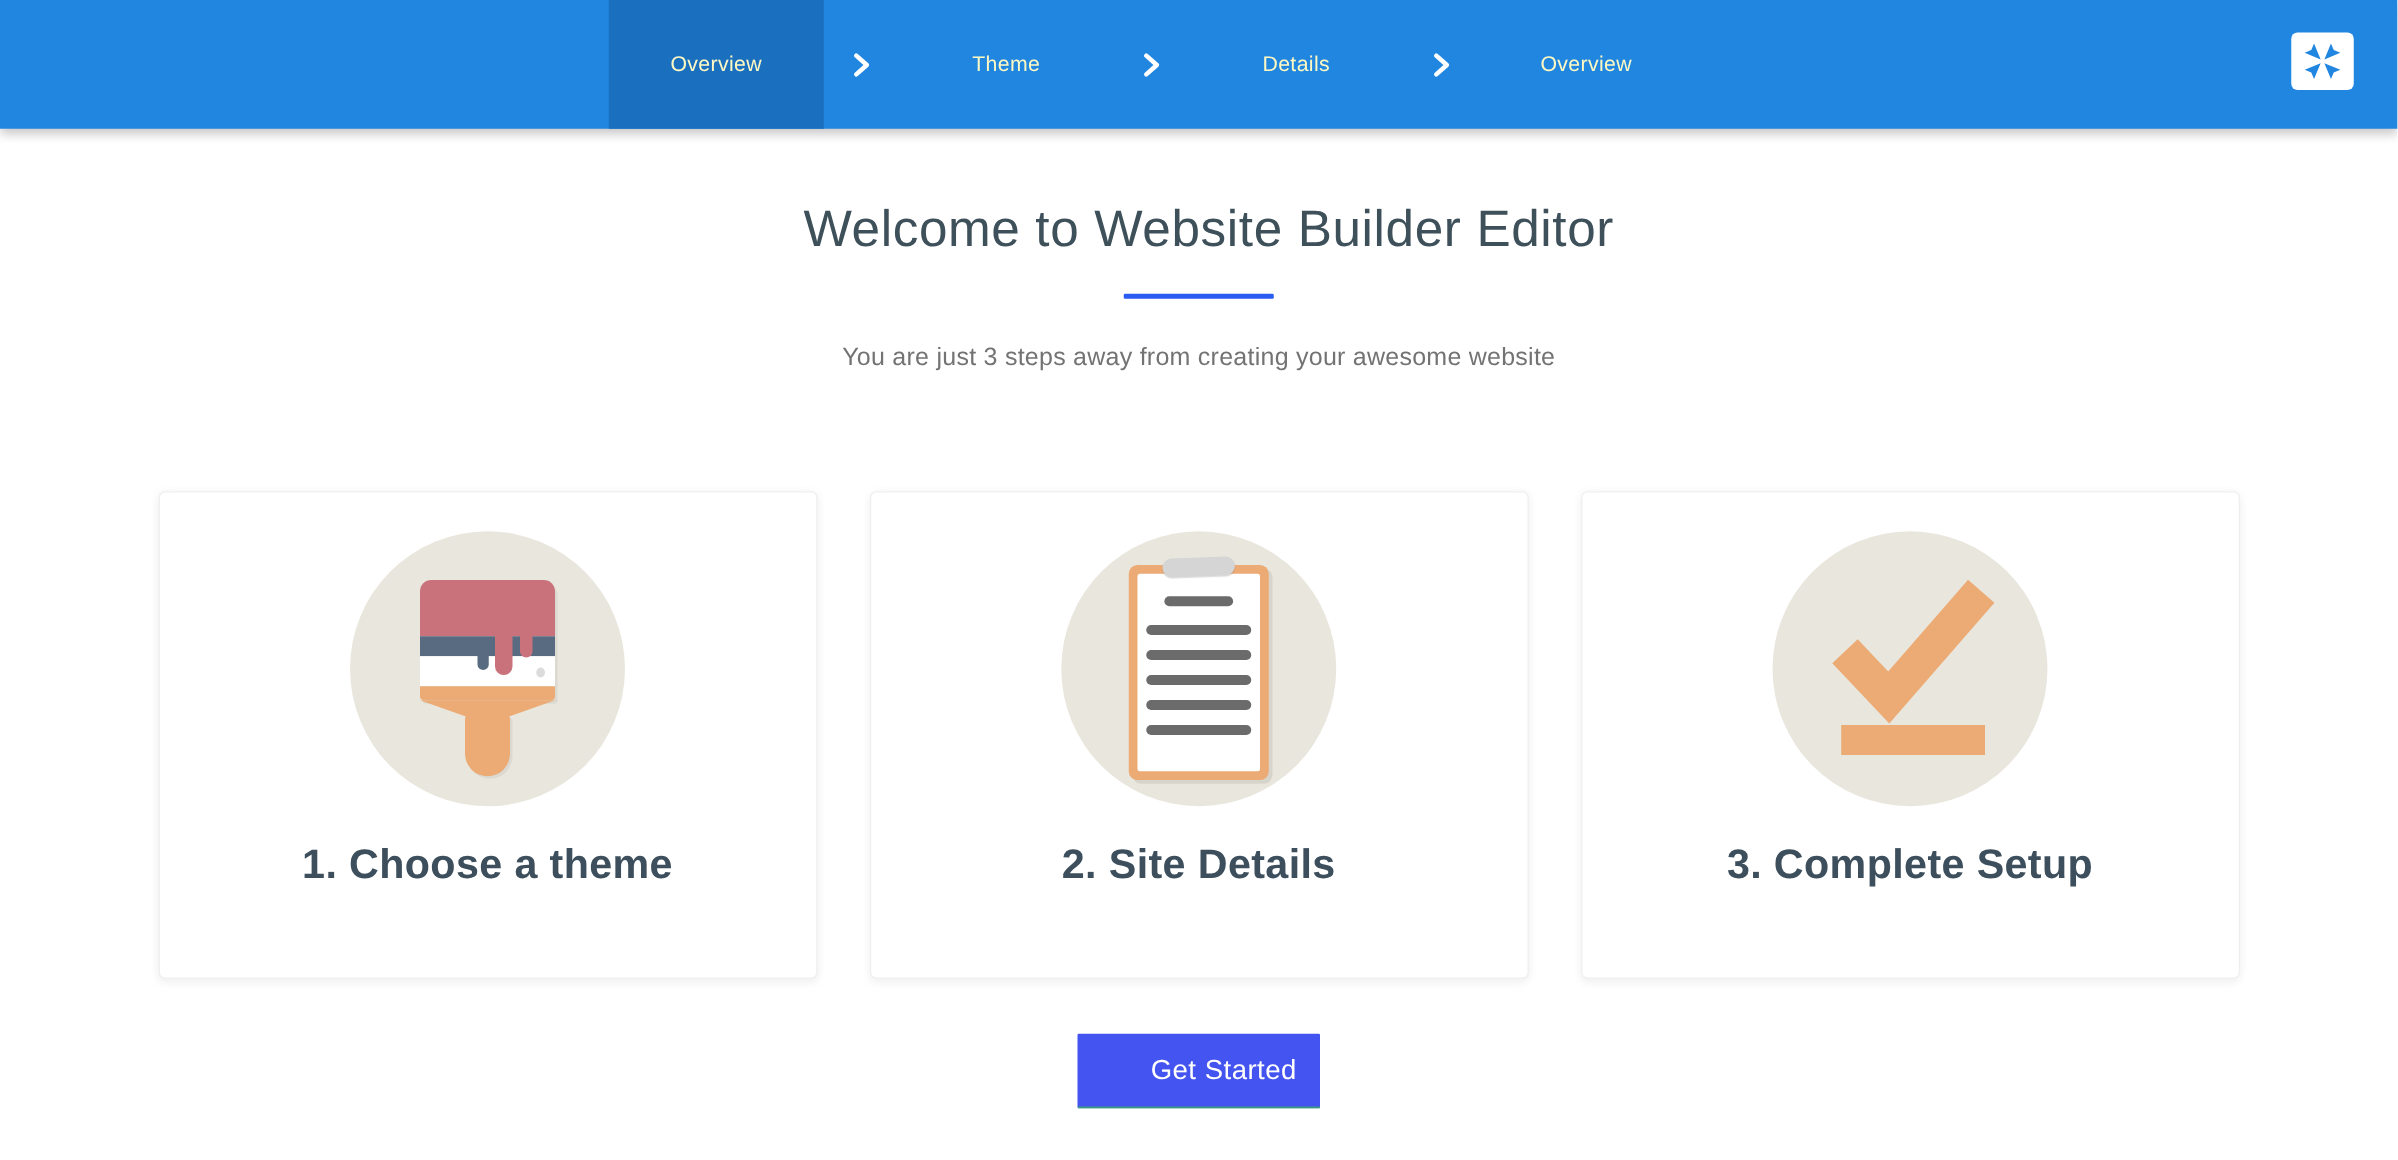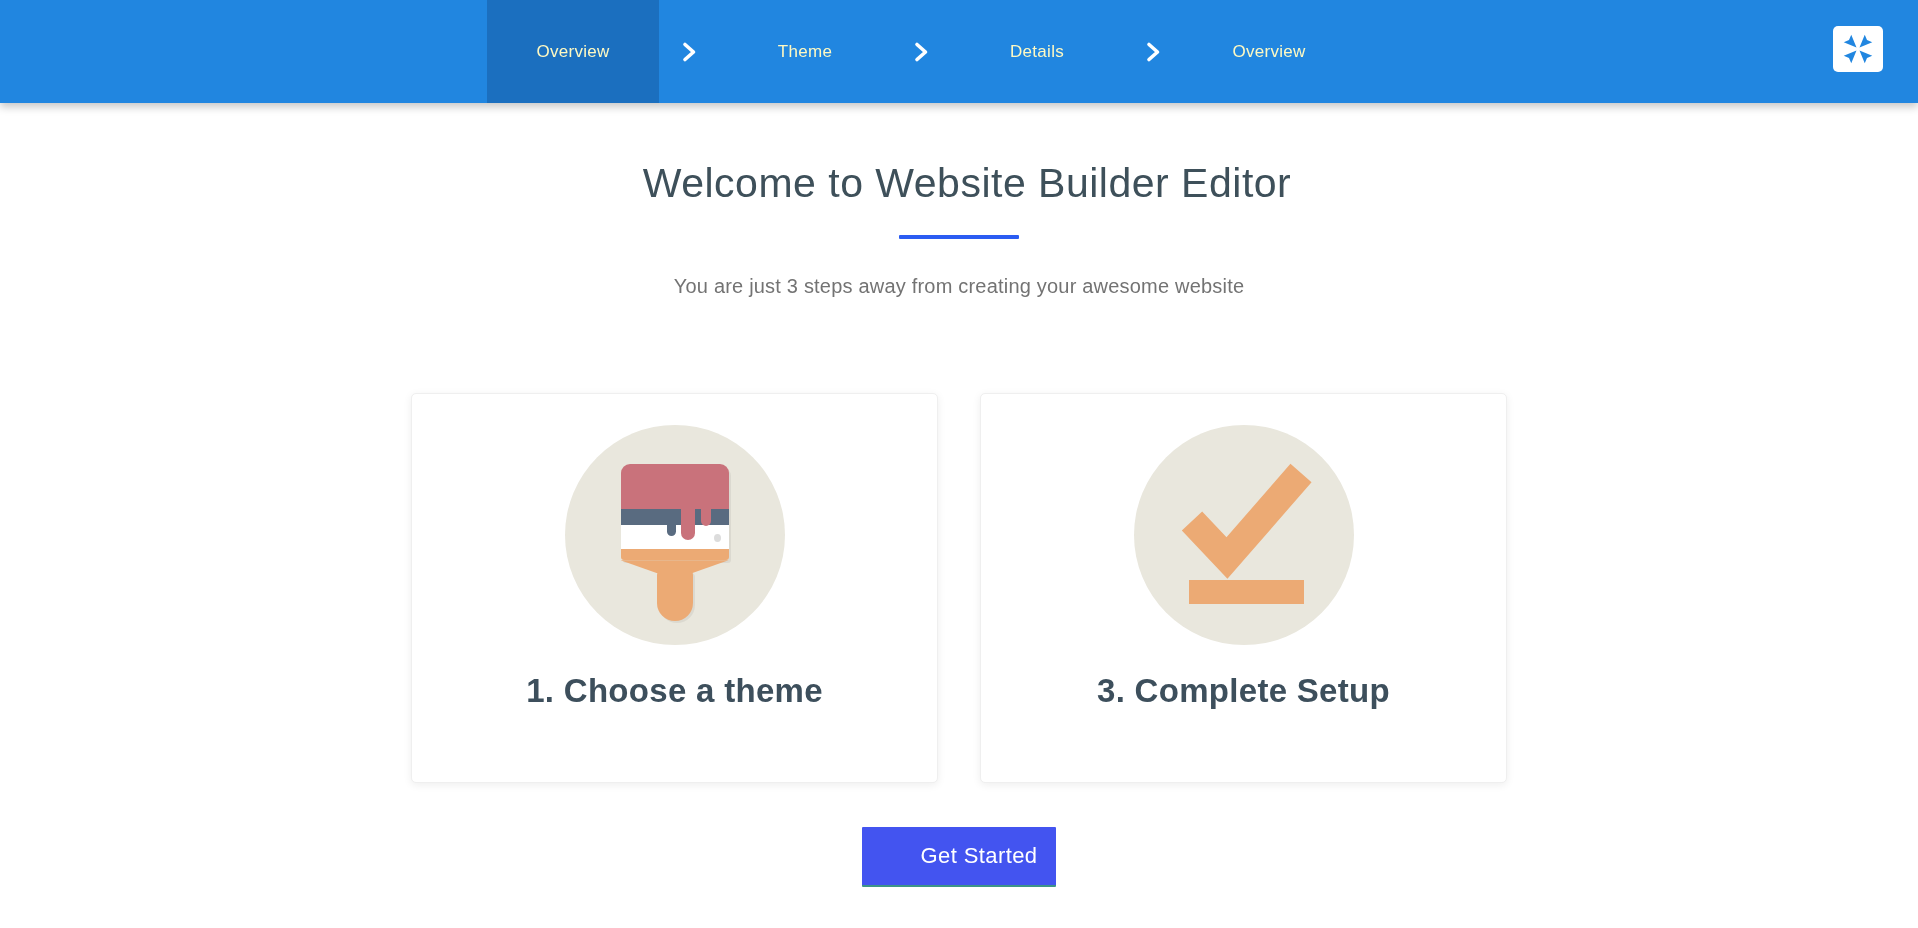--- a/index.html
+++ b/index.html
@@ -251,20 +251,36 @@
           <div class="drip drip-b"></div>
           <div class="drip drip-c"></div>
           <div class="drip drip-d"></div>
         </div>
         <div class="brush-neck"></div>
         <div class="brush-stem"></div>
       </div>
       <h2 class="card-title">1. Choose a theme</h2>
     </div>
 
+    <div class="card">
+      <div class="icon-circle">
+        <div class="clipboard">
+          <div class="paper">
+            <div class="doc-line short"></div>
+            <div class="doc-line l1"></div>
+            <div class="doc-line l2"></div>
+            <div class="doc-line l3"></div>
+            <div class="doc-line l4"></div>
+            <div class="doc-line l5"></div>
+          </div>
+          <div class="clip"></div>
+        </div>
+      </div>
+      <h2 class="card-title">2. Site Details</h2>
+    </div>
 
     <div class="card">
       <div class="icon-circle">
         <svg width="220" height="220" viewBox="0 0 220 220">
           <polyline points="58,96 93,133 167,48" fill="none" stroke="#ecaa74" stroke-width="28" stroke-linecap="butt" stroke-linejoin="miter"></polyline>
           <rect x="55" y="155" width="115" height="24" fill="#ecaa74"></rect>
         </svg>
       </div>
       <h2 class="card-title">3. Complete Setup</h2>
     </div>

